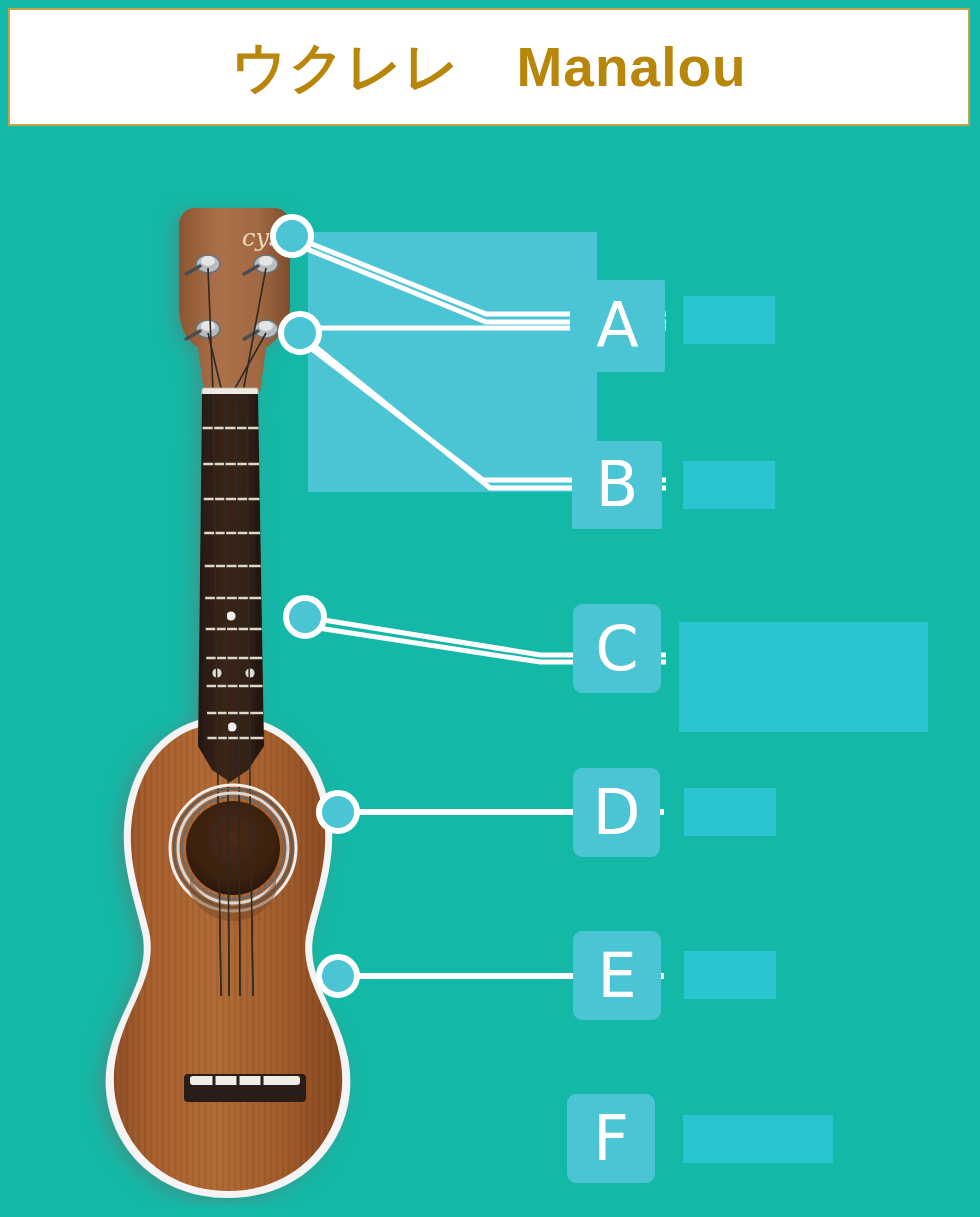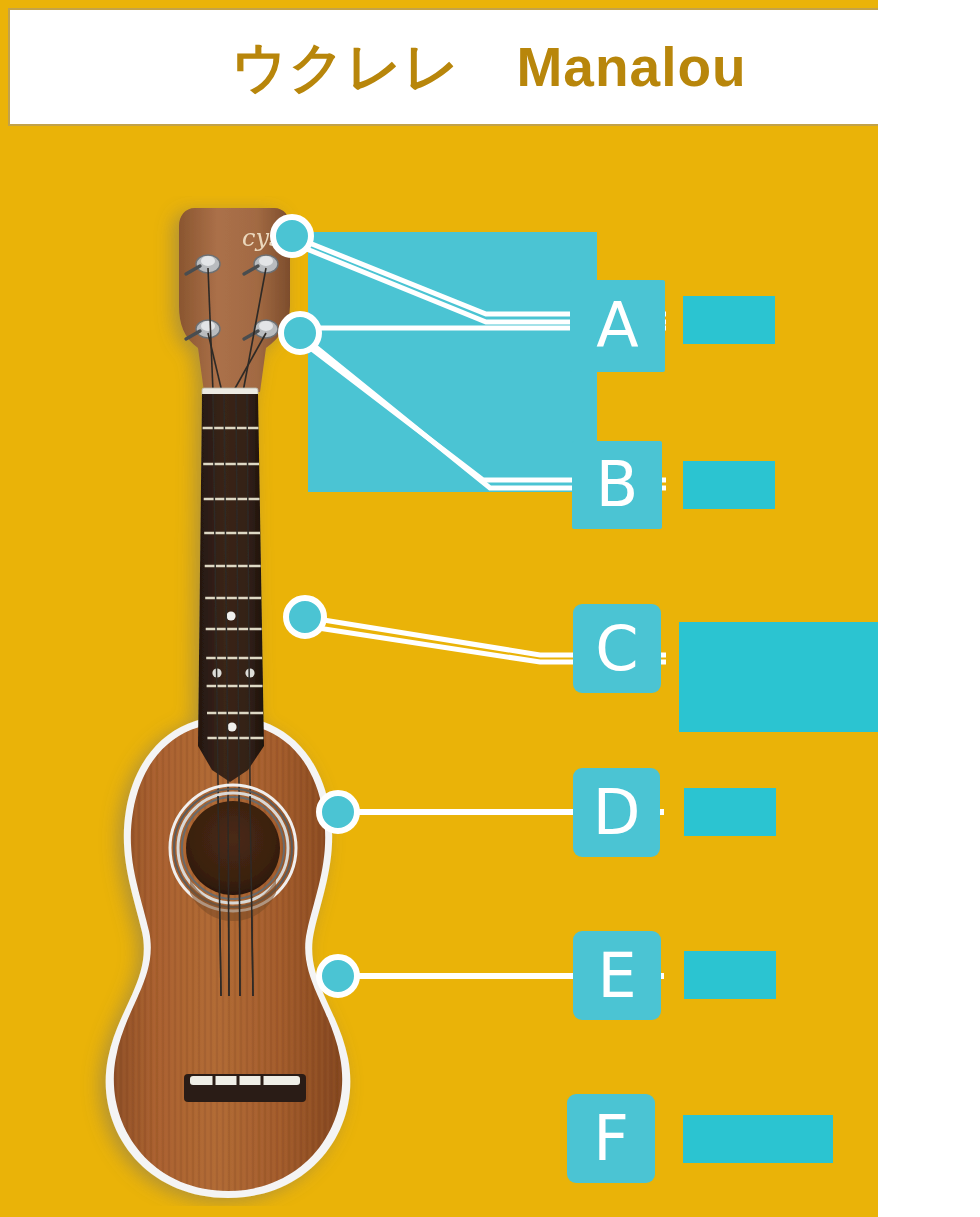--- a/index.html
+++ b/index.html
@@ -5,23 +5,23 @@
   html, body {
     margin: 0;
     padding: 0;
     background: #ffffff;
   }
   body {
     font-family: "Liberation Sans", sans-serif;
   }
   #page {
     position: relative;
-    width: 878px;
+    width: 980px;
     height: 1217px;
-    background: #eab308;
+    background: #14b8a6;
     overflow: hidden;
   }
 
   
   #title-box {
     position: absolute;
     left: 8px;
     top: 8px;
     width: 962px;
     height: 118px;

